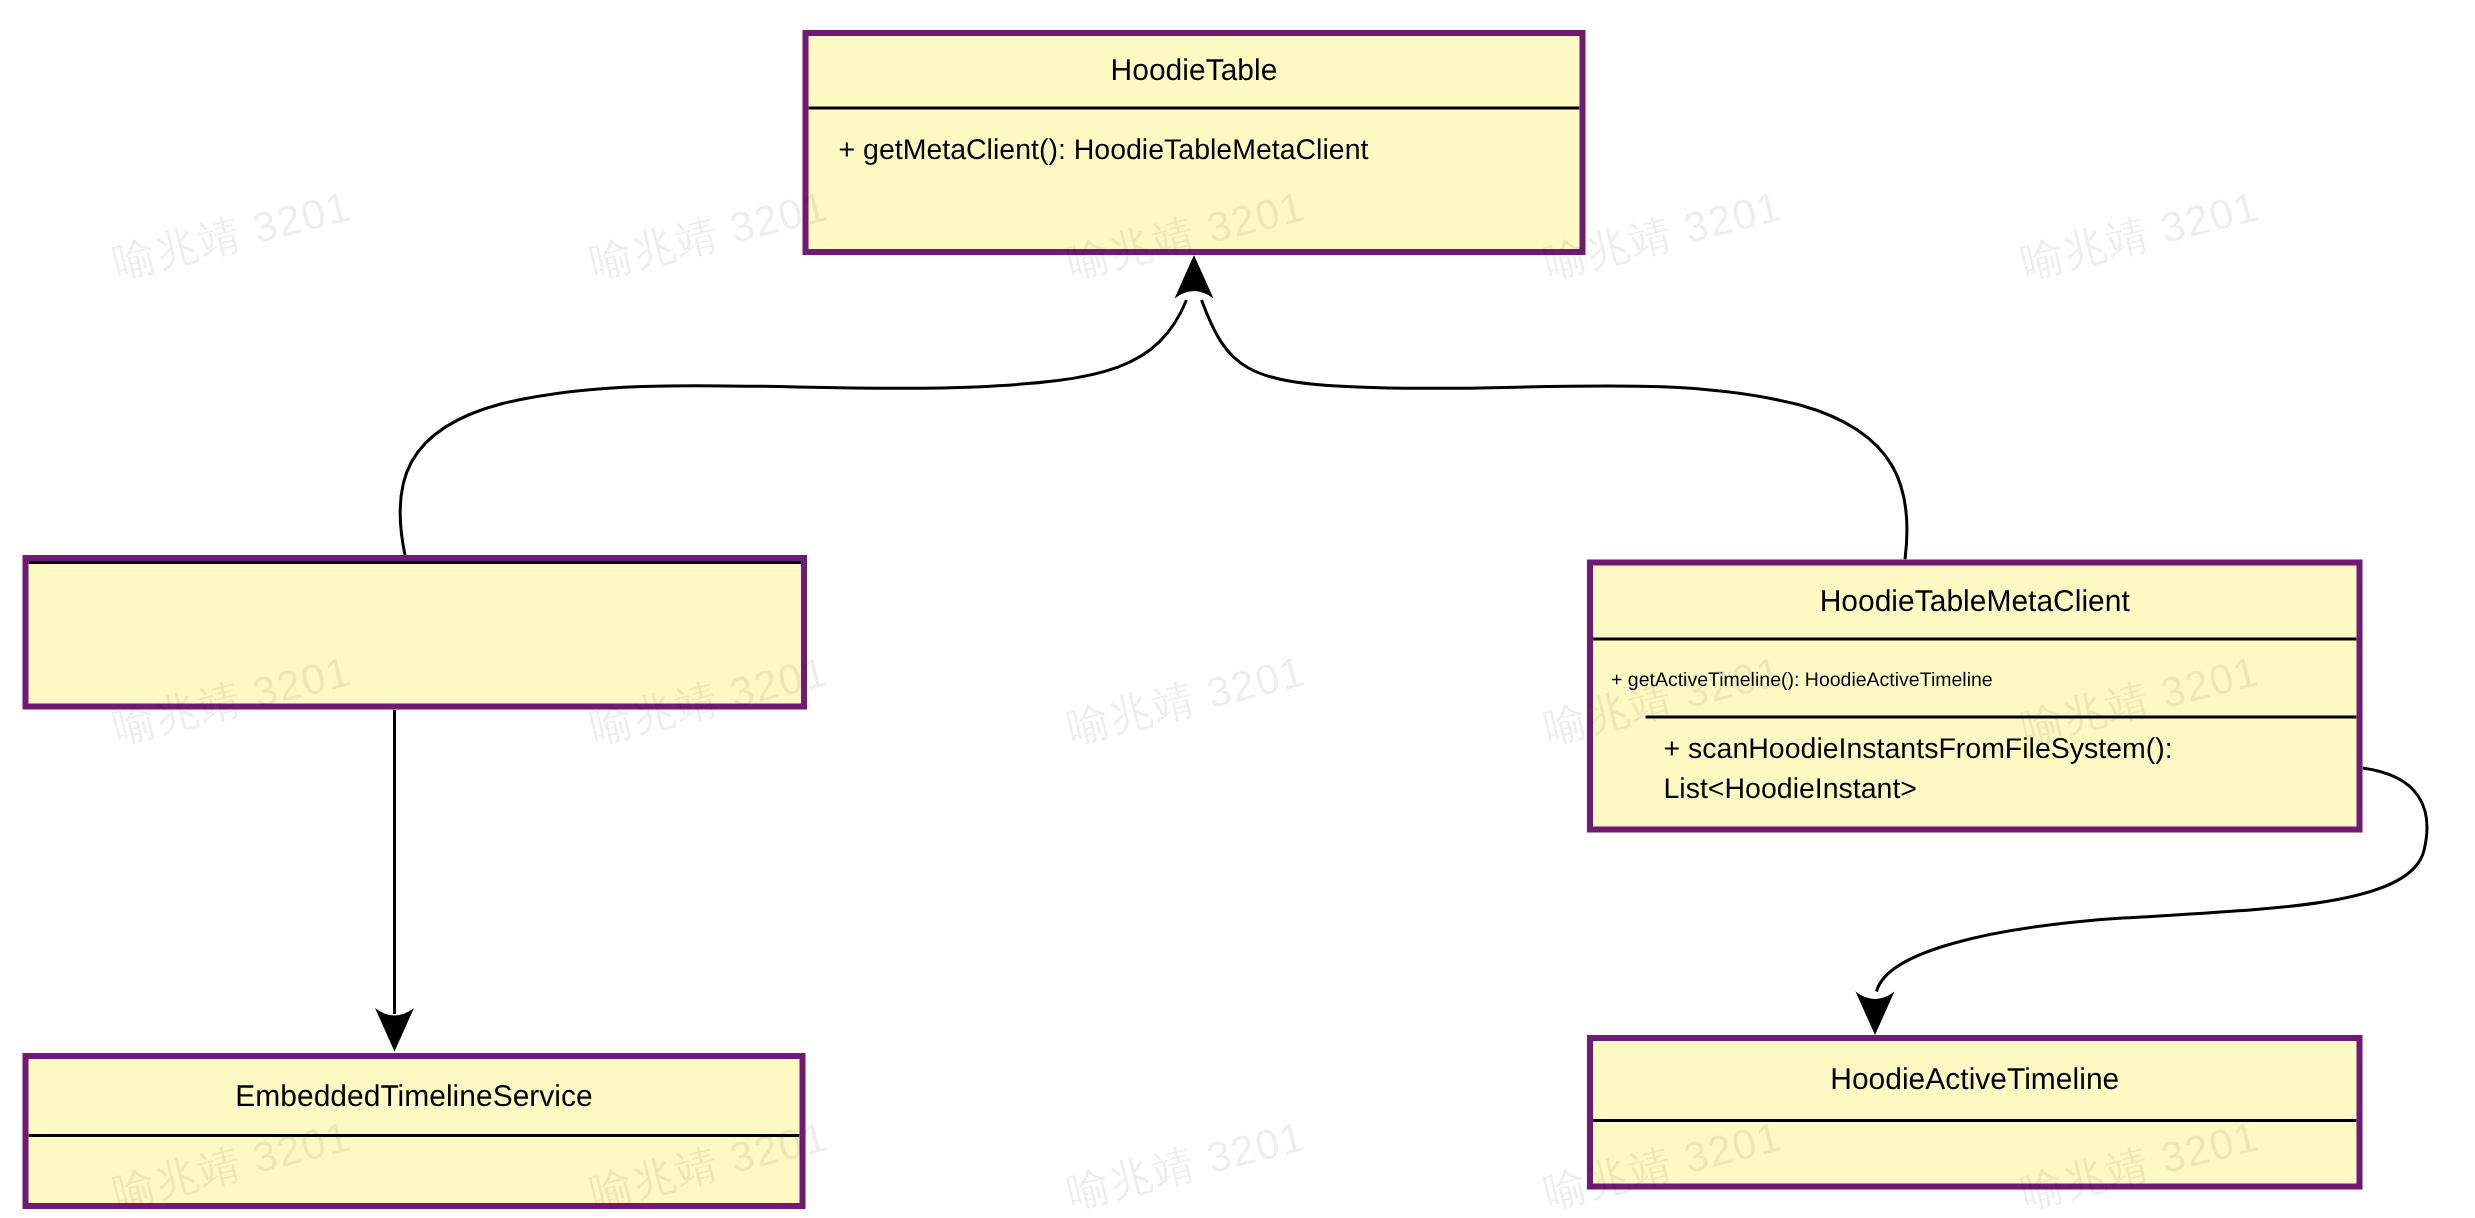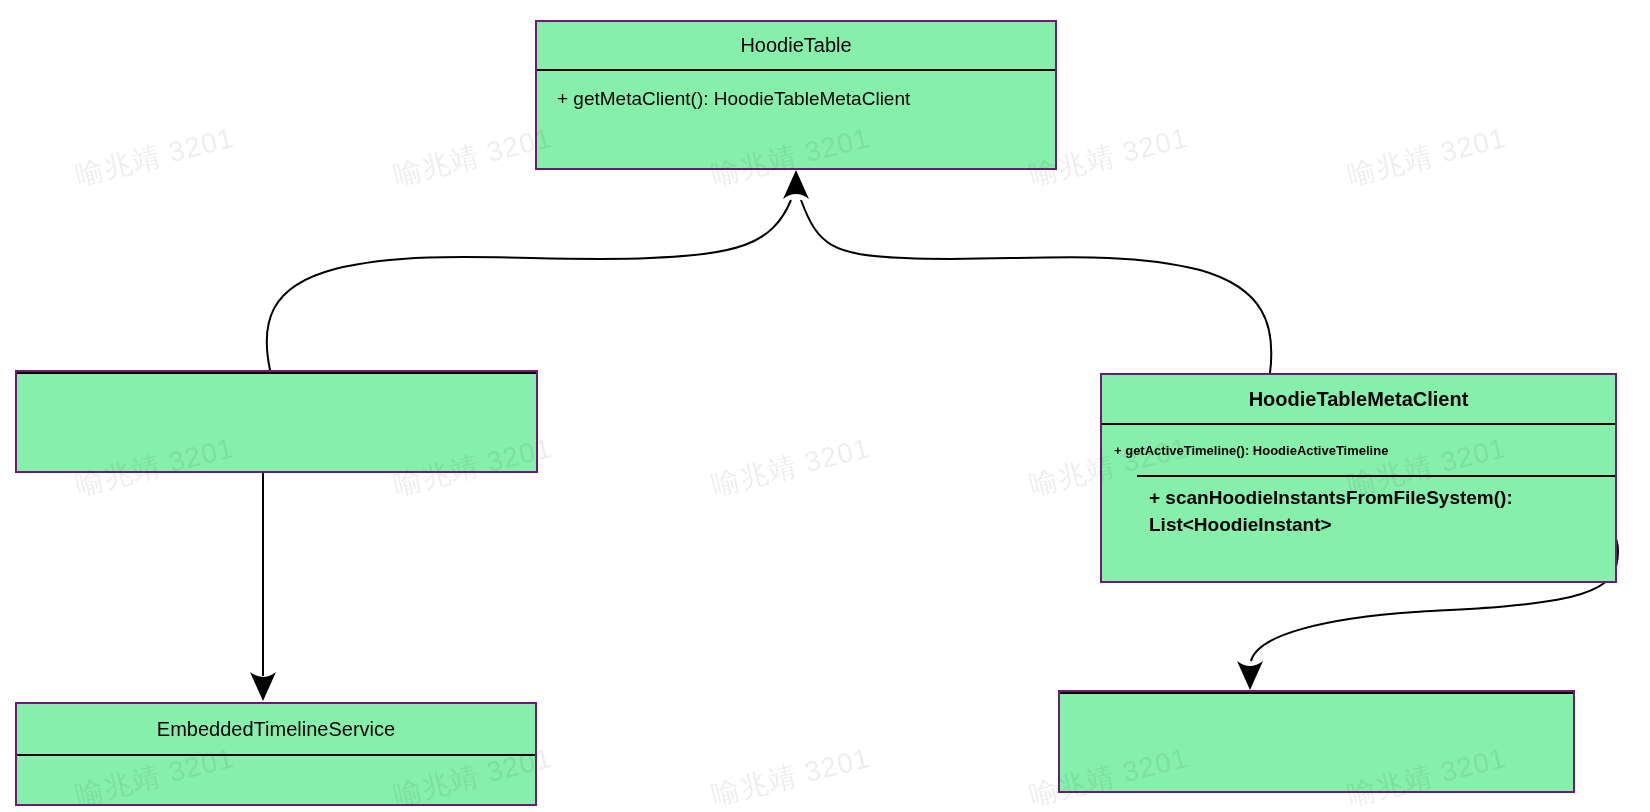--- a/index.html
+++ b/index.html
@@ -1,21 +1,21 @@
 <!DOCTYPE html>
 <html><head>
 <meta charset="utf-8">
 <style>
   html,body { margin:0; padding:0; background:#ffffff; }
   #canvas {
     position:relative; width:1650px; height:812px; background:#ffffff;
     overflow:hidden; font-family:"Liberation Sans", sans-serif; color:#000;
   }
   .uml-class {
-    position:absolute; background:#86efac; border:2px solid #701a75;
+    position:absolute; background:#fef9c3; border:4px solid #701a75;
     box-sizing:border-box;
   }
   .uml-title {
     display:flex; align-items:center; justify-content:center;
     font-size:20px; box-sizing:border-box; white-space:nowrap;
   }
   .uml-sec { border-top:2px solid #000; box-sizing:border-box; }
   .uml-methods { padding:4px 0 0 20px; font-size:19px; }
   .uml-methods .method {
     height:48px; display:flex; align-items:center; white-space:nowrap;
@@ -67,32 +67,33 @@
     <div class="uml-title" style="height:47px;">HoodieTable</div>
     <div class="uml-sec uml-methods" style="height:97px;text-align:right;">
       <div class="method">+ getMetaClient(): HoodieTableMetaClient</div>
     </div>
   </div>
 
   <div class="uml-class" style="left:15px; top:370px; width:523px; height:103px;">
     <div class="uml-sec uml-empty" style="height:45px;"></div>
   </div>
 
-  <div class="uml-class" style="left:1100px; top:373px; width:517px; height:210px;font-weight:bold;">
+  <div class="uml-class" style="left:1058px; top:373px; width:517px; height:182px;">
     <div class="uml-title" style="height:48px;">HoodieTableMetaClient</div>
     <div class="uml-sec uml-method-row" style="height:52px;">+ getActiveTimeline(): HoodieActiveTimeline</div>
     <div class="uml-sec uml-method-wrap" style="height:69px;margin-left:35px;">+ scanHoodieInstantsFromFileSystem(): List&lt;HoodieInstant&gt;</div>
   </div>
 
   <div class="uml-class" style="left:15px; top:702px; width:522px; height:104px;">
     <div class="uml-title" style="height:50px;">EmbeddedTimelineService</div>
     <div class="uml-sec uml-empty" style="height:36px;"></div>
   </div>
 
   <div class="uml-class" style="left:1058px; top:690px; width:517px; height:103px;">
+    <div class="uml-title" style="height:52px;">HoodieActiveTimeline</div>
     <div class="uml-sec uml-empty" style="height:47px;"></div>
   </div>
 
   <div id="watermark-layer">
       <span class="wm" style="left: 155px; top: 157px; color: rgba(0, 0, 0, 0.07);">喻兆靖 3201</span>
       <span class="wm" style="left: 473px; top: 157px; color: rgba(0, 0, 0, 0.07);">喻兆靖 3201</span>
       <span class="wm" style="left: 791px; top: 157px; color: rgba(0, 0, 0, 0.07);">喻兆靖 3201</span>
       <span class="wm" style="left: 1109px; top: 157px; color: rgba(0, 0, 0, 0.07);">喻兆靖 3201</span>
       <span class="wm" style="left: 1427px; top: 157px; color: rgba(0, 0, 0, 0.07);">喻兆靖 3201</span>
       <span class="wm" style="left: 155px; top: 467px; color: rgba(0, 0, 0, 0.07);">喻兆靖 3201</span>

